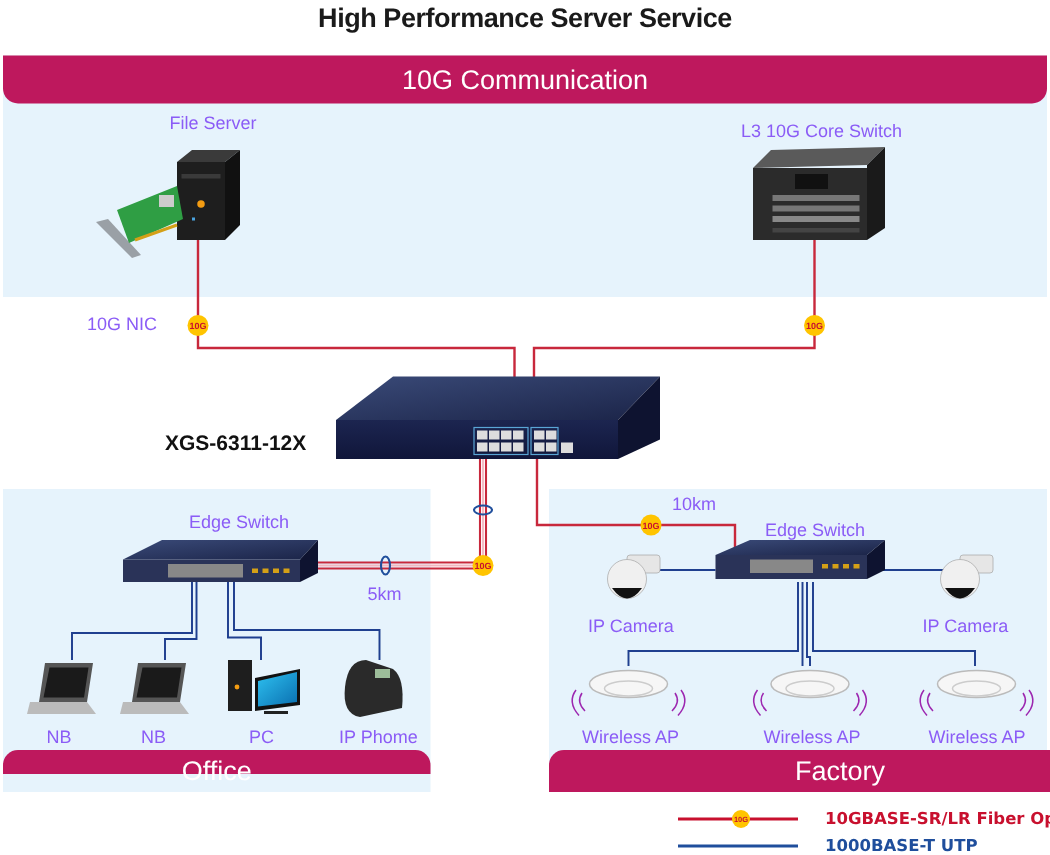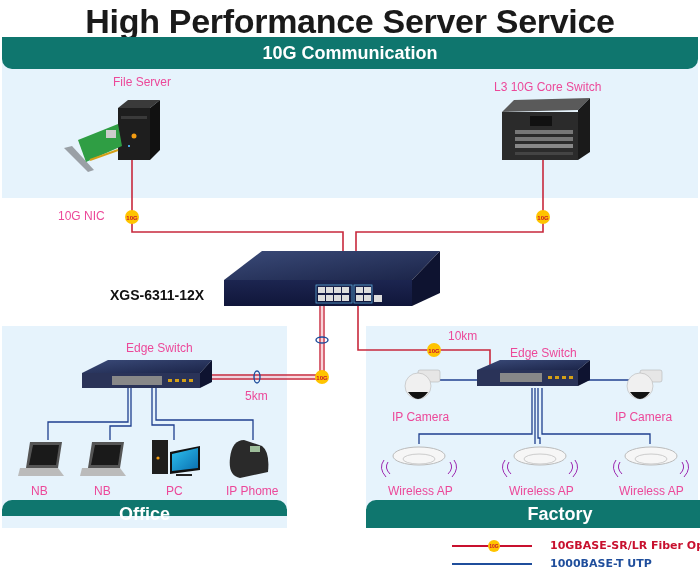--- a/index.html
+++ b/index.html
@@ -1,21 +1,21 @@
 <!DOCTYPE html>
 <html><head>
 <meta charset="utf-8">
 <style>
   html,body{margin:0;padding:0;background:#fff;}
   body{width:700px;height:570px;position:relative;overflow:hidden;font-family:"Liberation Sans",sans-serif;}
   .abs{position:absolute;}
-  .title{left:0;top:0;width:700px;text-align:center;font-size:34px;font-weight:bold;color:#1a1a1a;top:2px;letter-spacing:-0.3px;}
+  .title{left:0;top:0;width:700px;text-align:center;font-size:18px;font-weight:bold;color:#1a1a1a;top:2px;letter-spacing:-0.3px;}
   .panel{background:#e6f3fc;}
-  .band{background:#0f766e;color:#fff;font-weight:bold;text-align:center;}
-  .lbl{font-size:12px;color:#ec4899;white-space:nowrap;}
+  .band{background:#be185d;color:#fff;font-weight:normal;text-align:center;}
+  .lbl{font-size:12px;color:#8b5cf6;white-space:nowrap;}
   .legend-txt{font-family:"DejaVu Sans",sans-serif;font-size:11px;font-weight:bold;white-space:nowrap;}
   svg{position:absolute;left:0;top:0;}
 </style>
 </head>
 <body>
 
 <div class="abs title">High Performance Server Service</div>
 
 <div class="abs panel" style="left:2px;top:37px;width:696px;height:161px;"></div>
 <div class="abs band" style="left:2px;top:37px;width:696px;height:32px;line-height:32px;font-size:18px;border-radius:0 0 10px 10px;">

